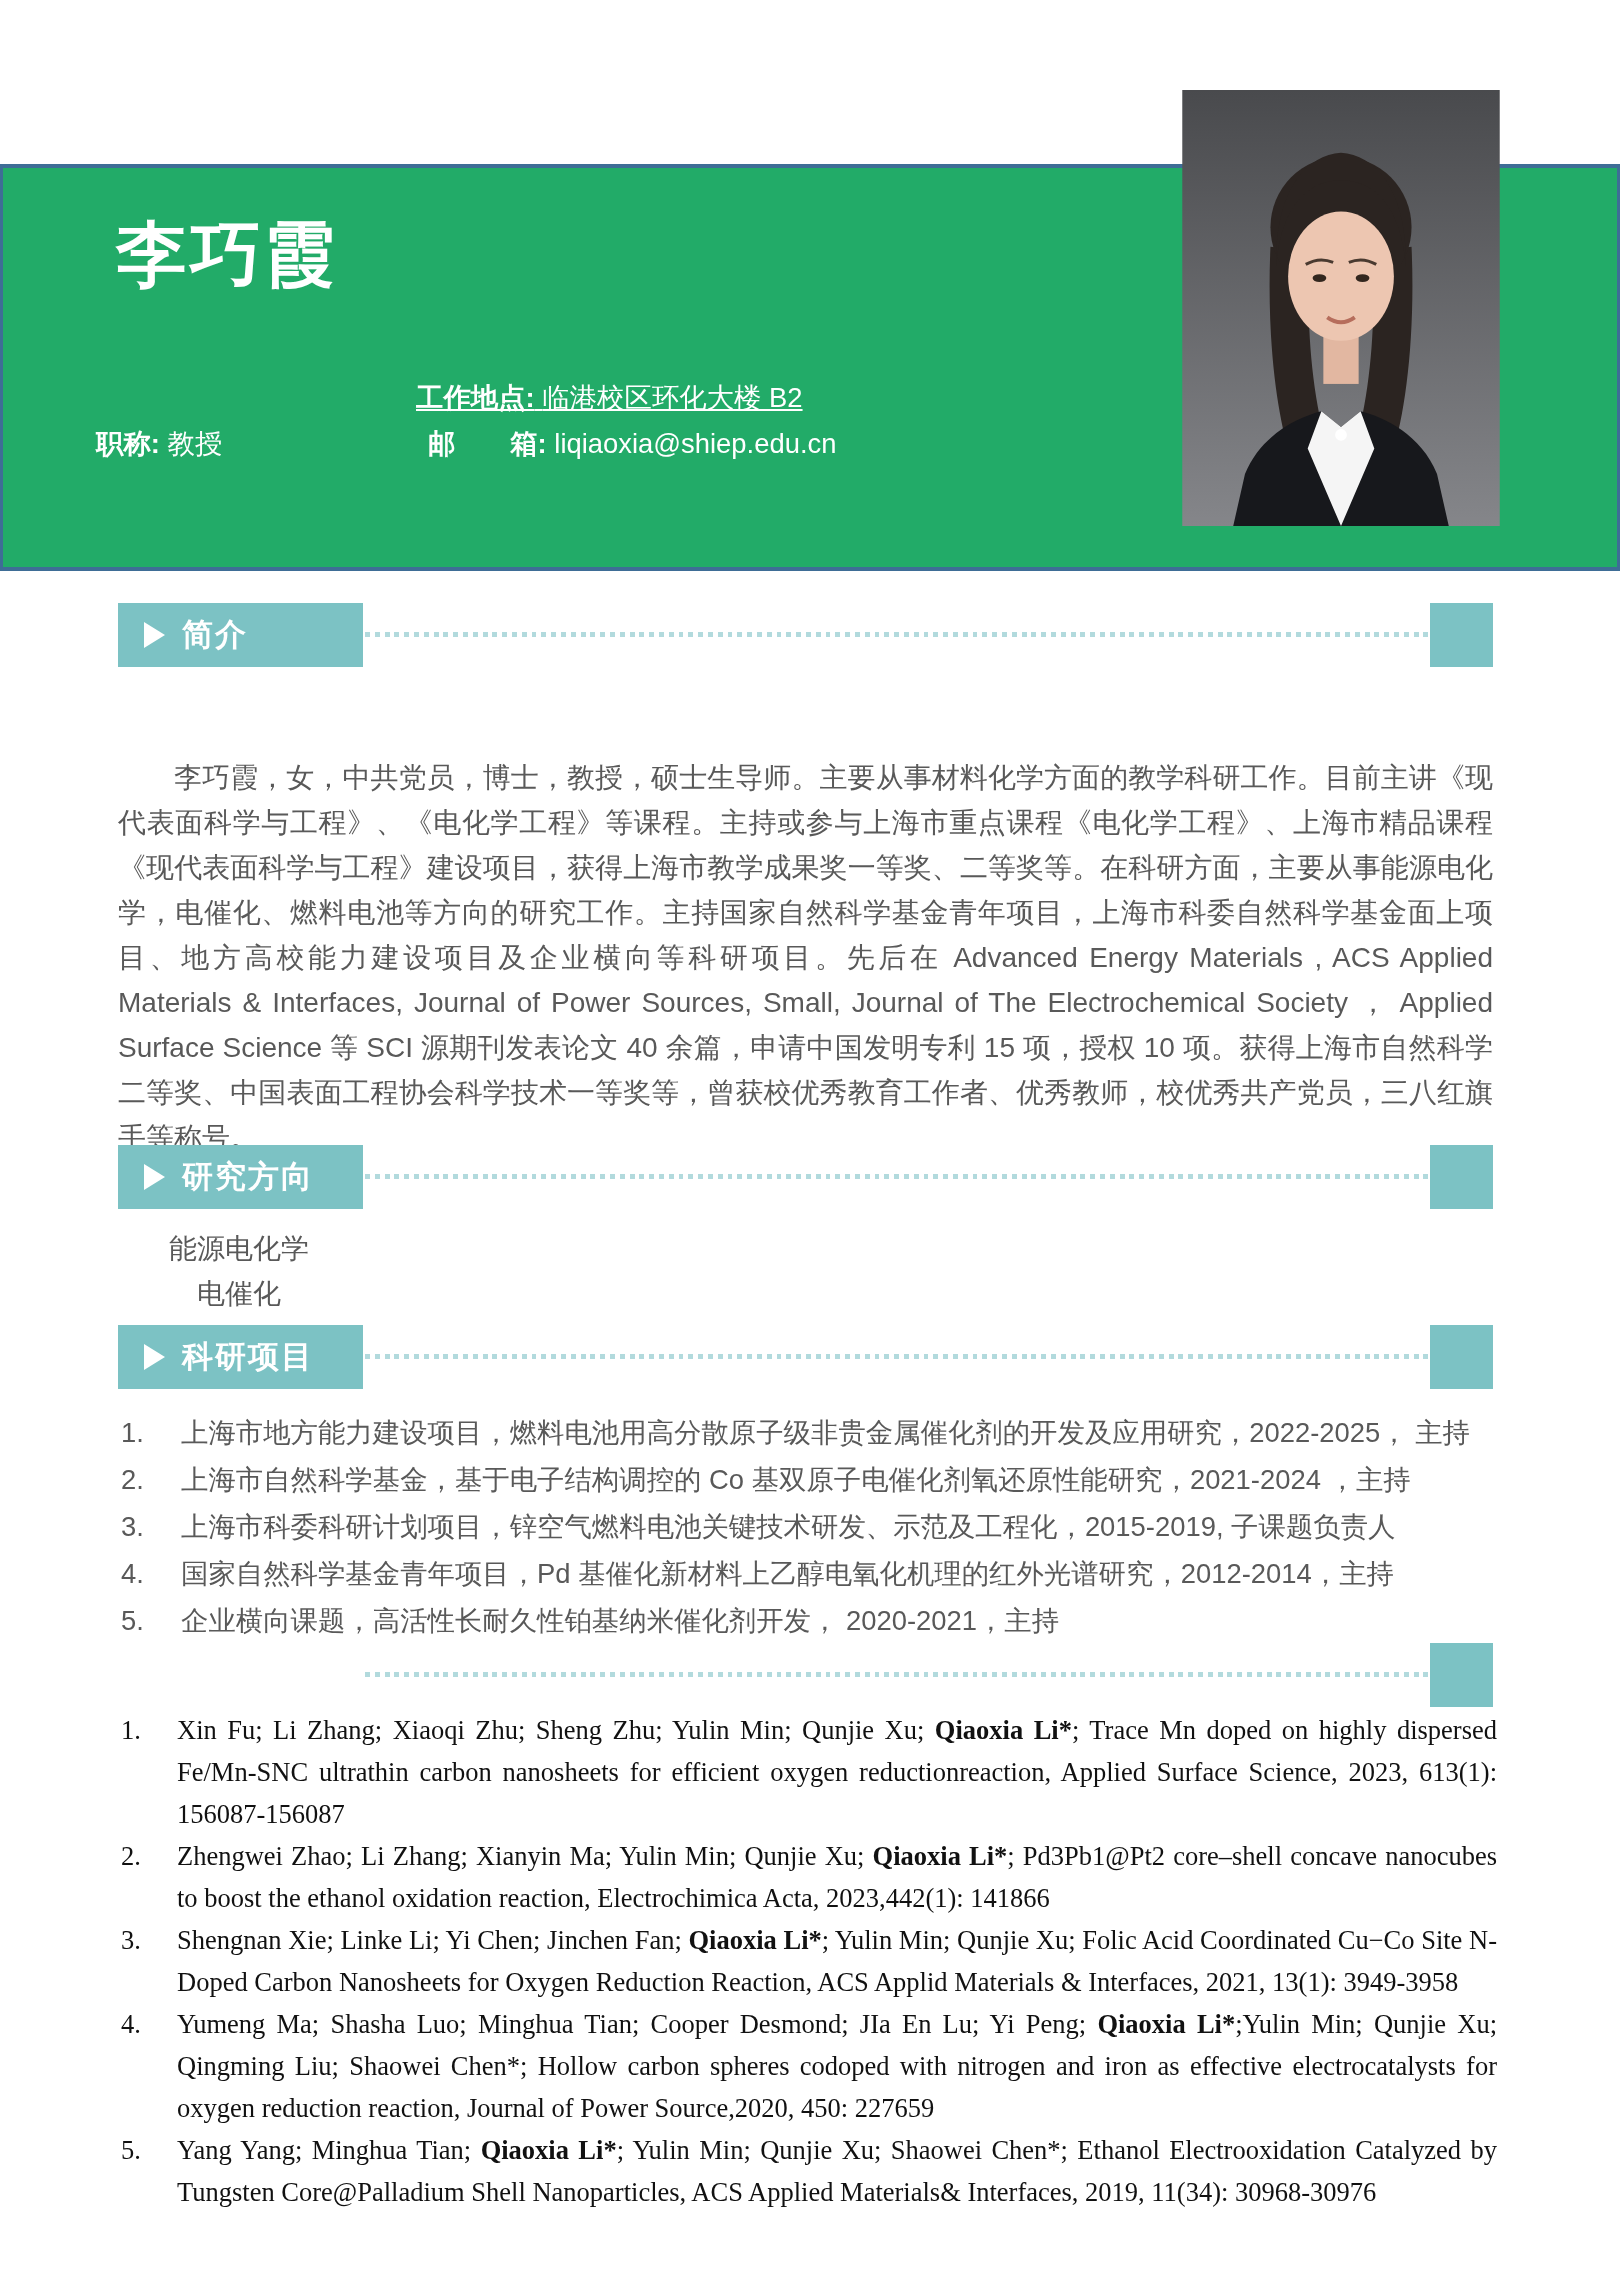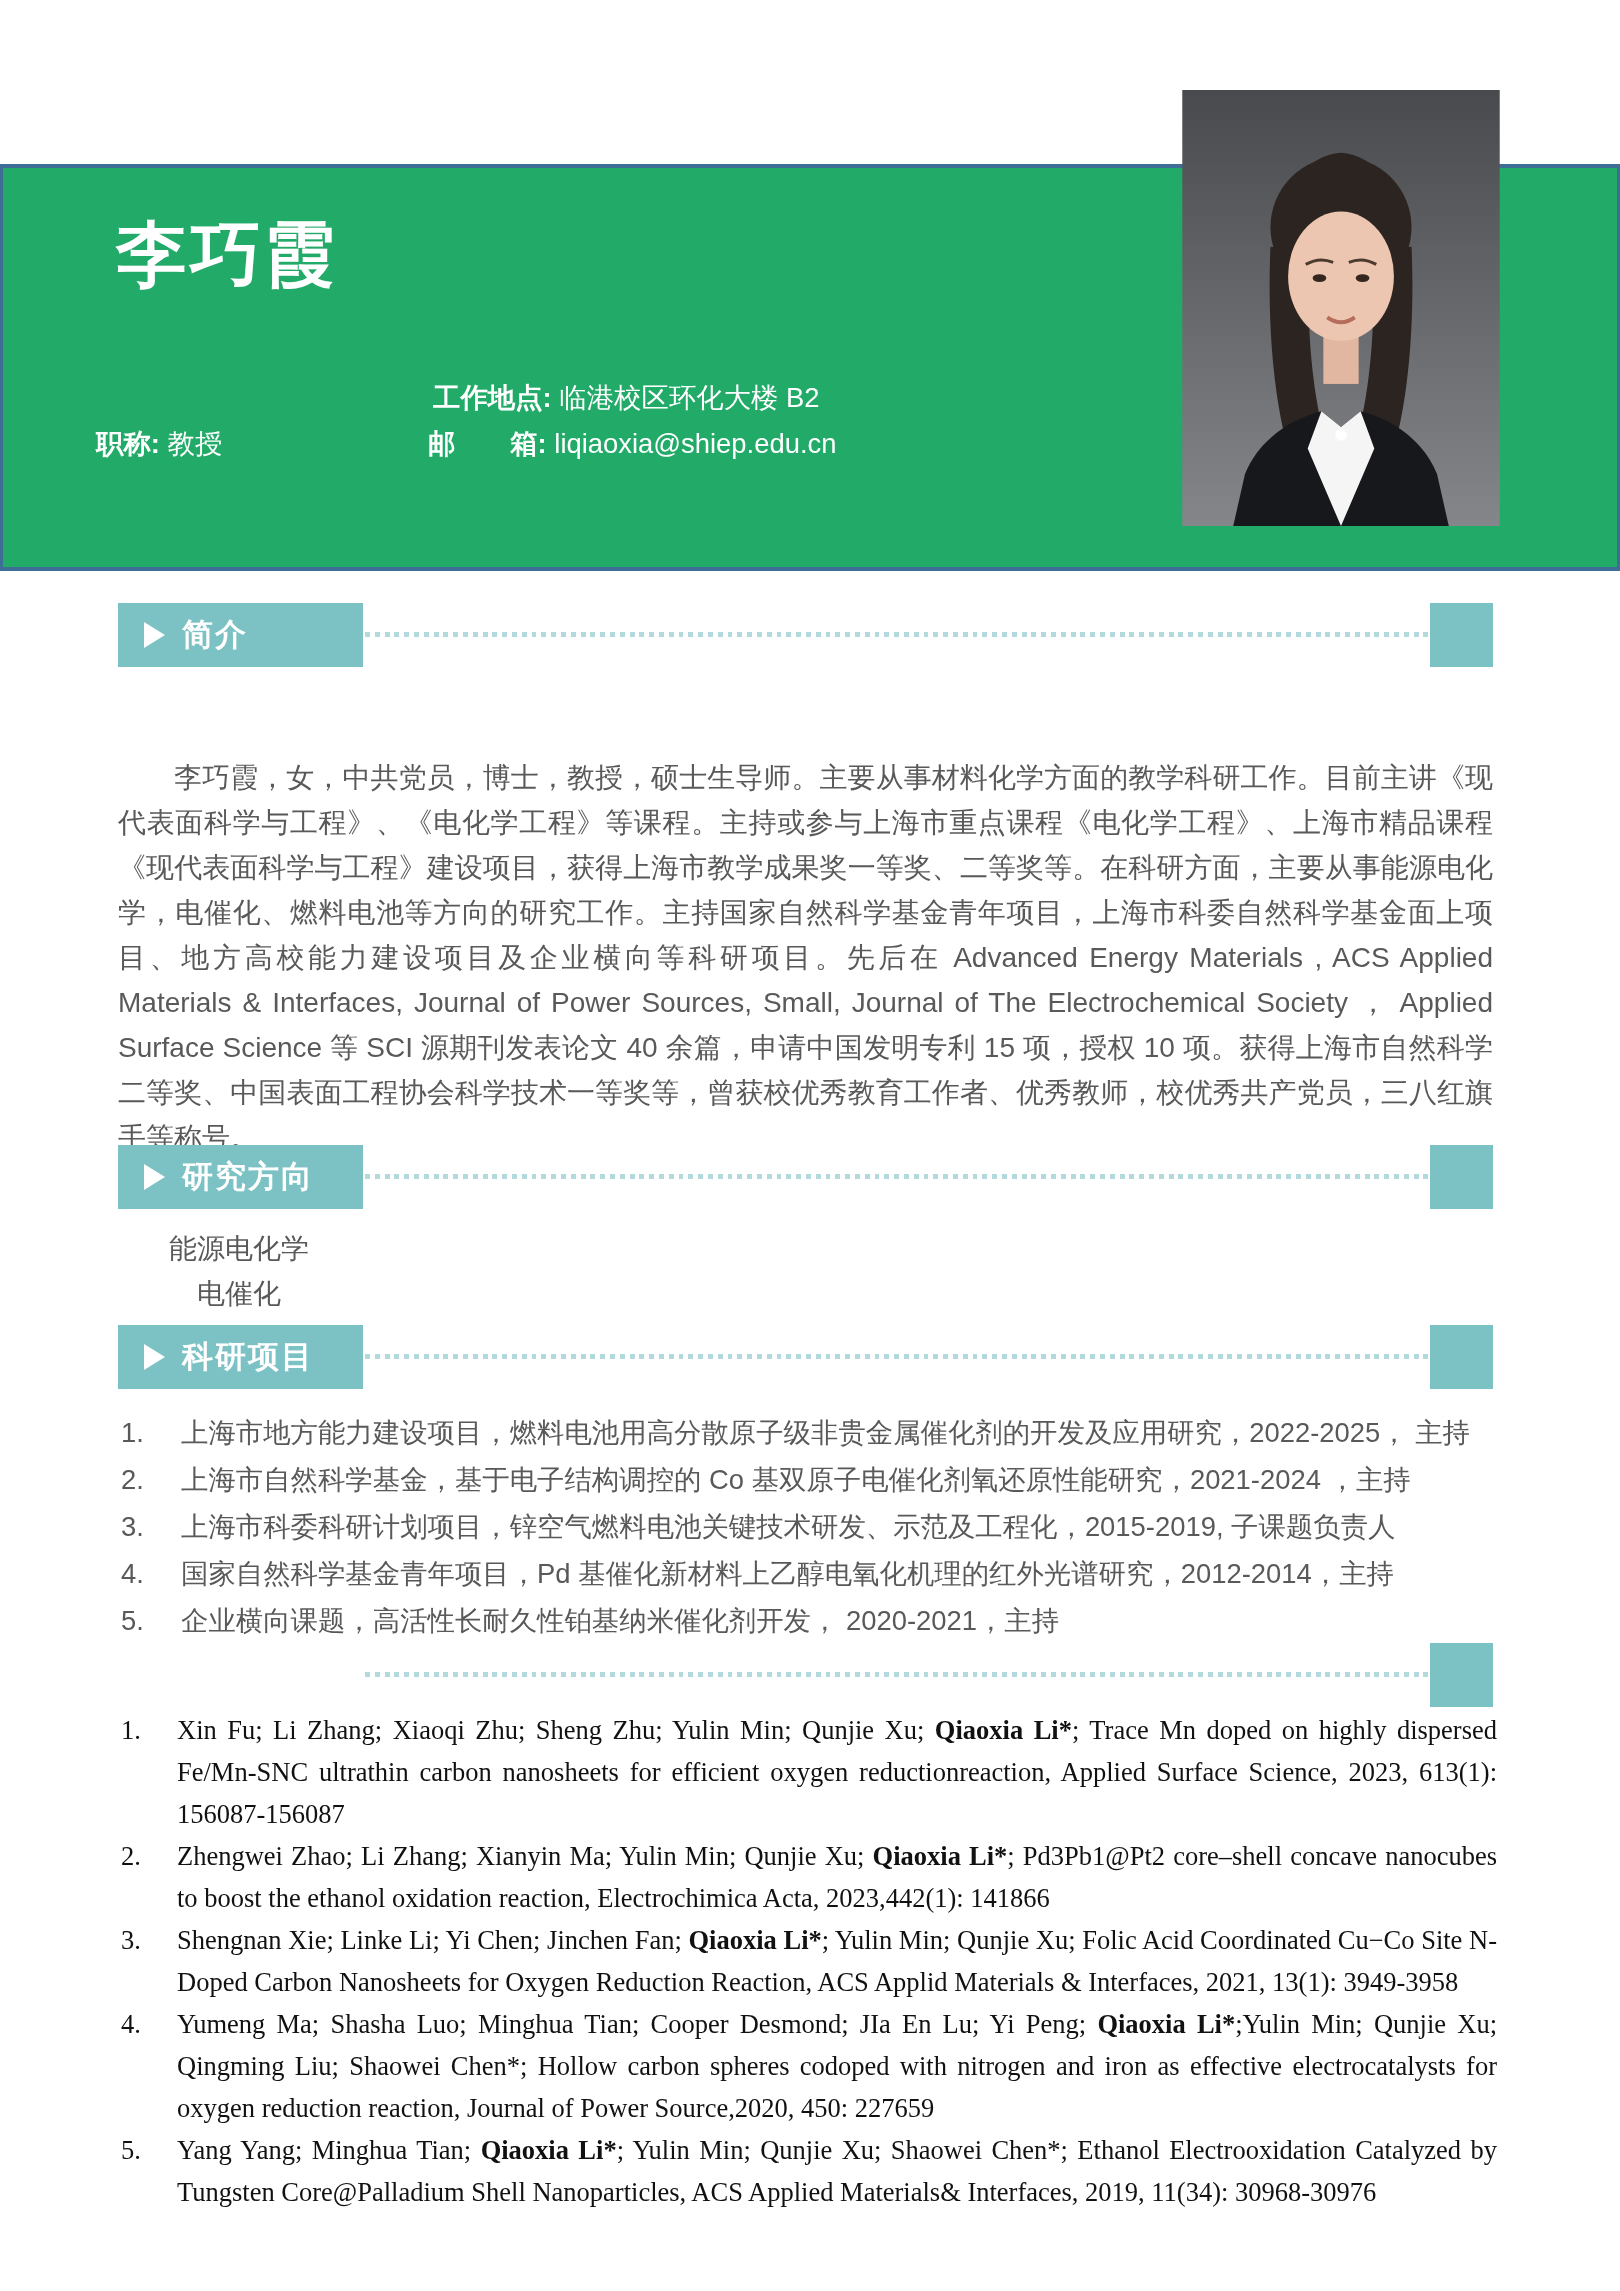--- a/index.html
+++ b/index.html
@@ -17,21 +17,21 @@
     position:absolute;left:0;top:164px;width:1620px;height:407px;
     background:var(--green);border:3.9px solid var(--blue);
     border-top-width:4.9px;border-bottom-width:4.9px;box-sizing:border-box;
   }
   .person-name{
     position:absolute;left:116px;top:216px;color:#fff;
     font-size:71px;font-weight:900;letter-spacing:2.9px;line-height:1.1;text-align:center;
   }
   .contact-row{position:absolute;color:#fff;font-size:27.4px;line-height:31px;white-space:pre;}
   .contact-row .lbl{font-weight:bold;}
-  .row-loc{left:433px;top:382px;}
+  .row-loc{left:416px;top:382px;text-decoration:underline;}
   .row-title{left:96px;top:428px;}
   .row-mail{left:428px;top:428px;}
   
   .photo{
     position:absolute;left:1182px;top:90px;width:318px;height:436px;z-index:5;
     overflow:hidden;
   }
   
   .sec{position:absolute;left:0;width:1424px;height:64px;}
   .sec .box{

